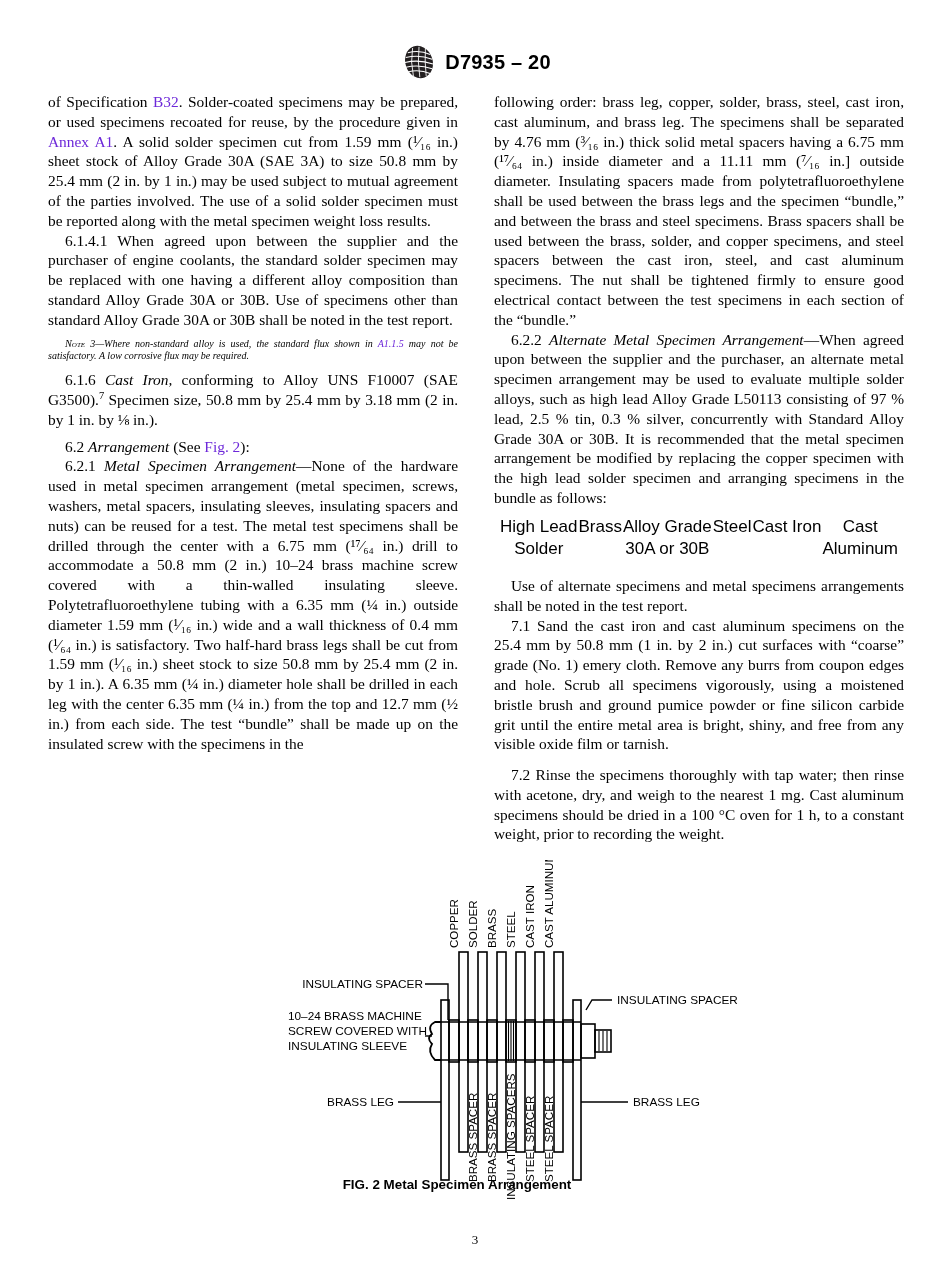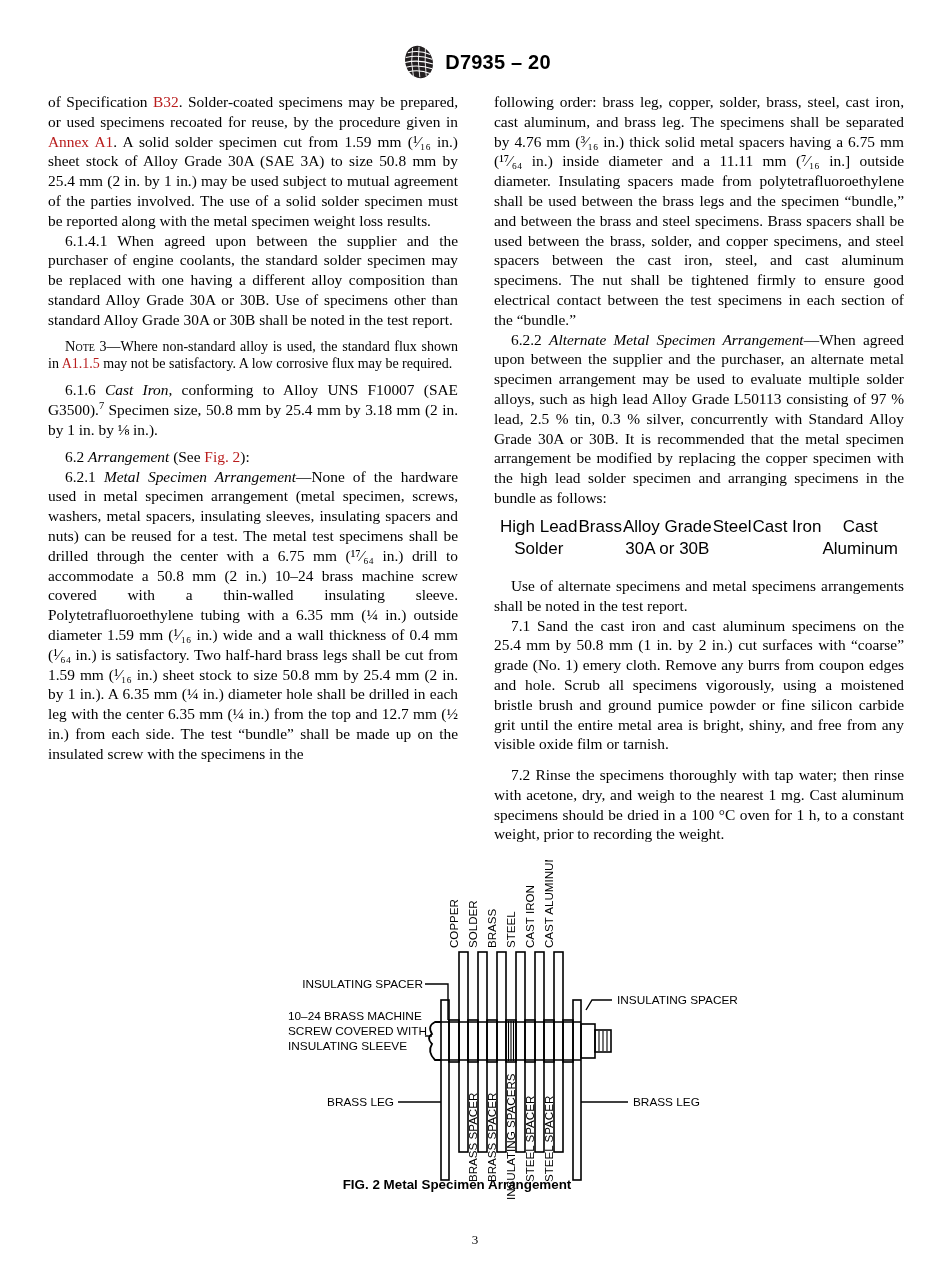--- a/index.html
+++ b/index.html
@@ -35,29 +35,30 @@
   p.body {
     margin:0;
     font-size:15.4px;
     line-height:1.285;
     text-align:justify;
     text-justify:inter-word;
     hyphens:none;
   }
   p.indent { text-indent:17px; }
   .ital { font-style:italic; }
-  .link { color:#b91c1c; }
+  .link { color:#6d28d9; }
   sup { font-size:0.68em; vertical-align:super; line-height:0; }
 
   p.note {
     margin:7px 0 0 0;
-    font-size:14px;
+    font-size:10px;
     line-height:1.28;
     text-align:justify;
     text-indent:17px;
+    font-style:italic;
   }
   .smallcaps {
     font-variant:small-caps;
     font-size:1.03em;
   }
 
   .gap-s { height:7px; }
   .gap-m { height:11px; }
 
   h3.section {

